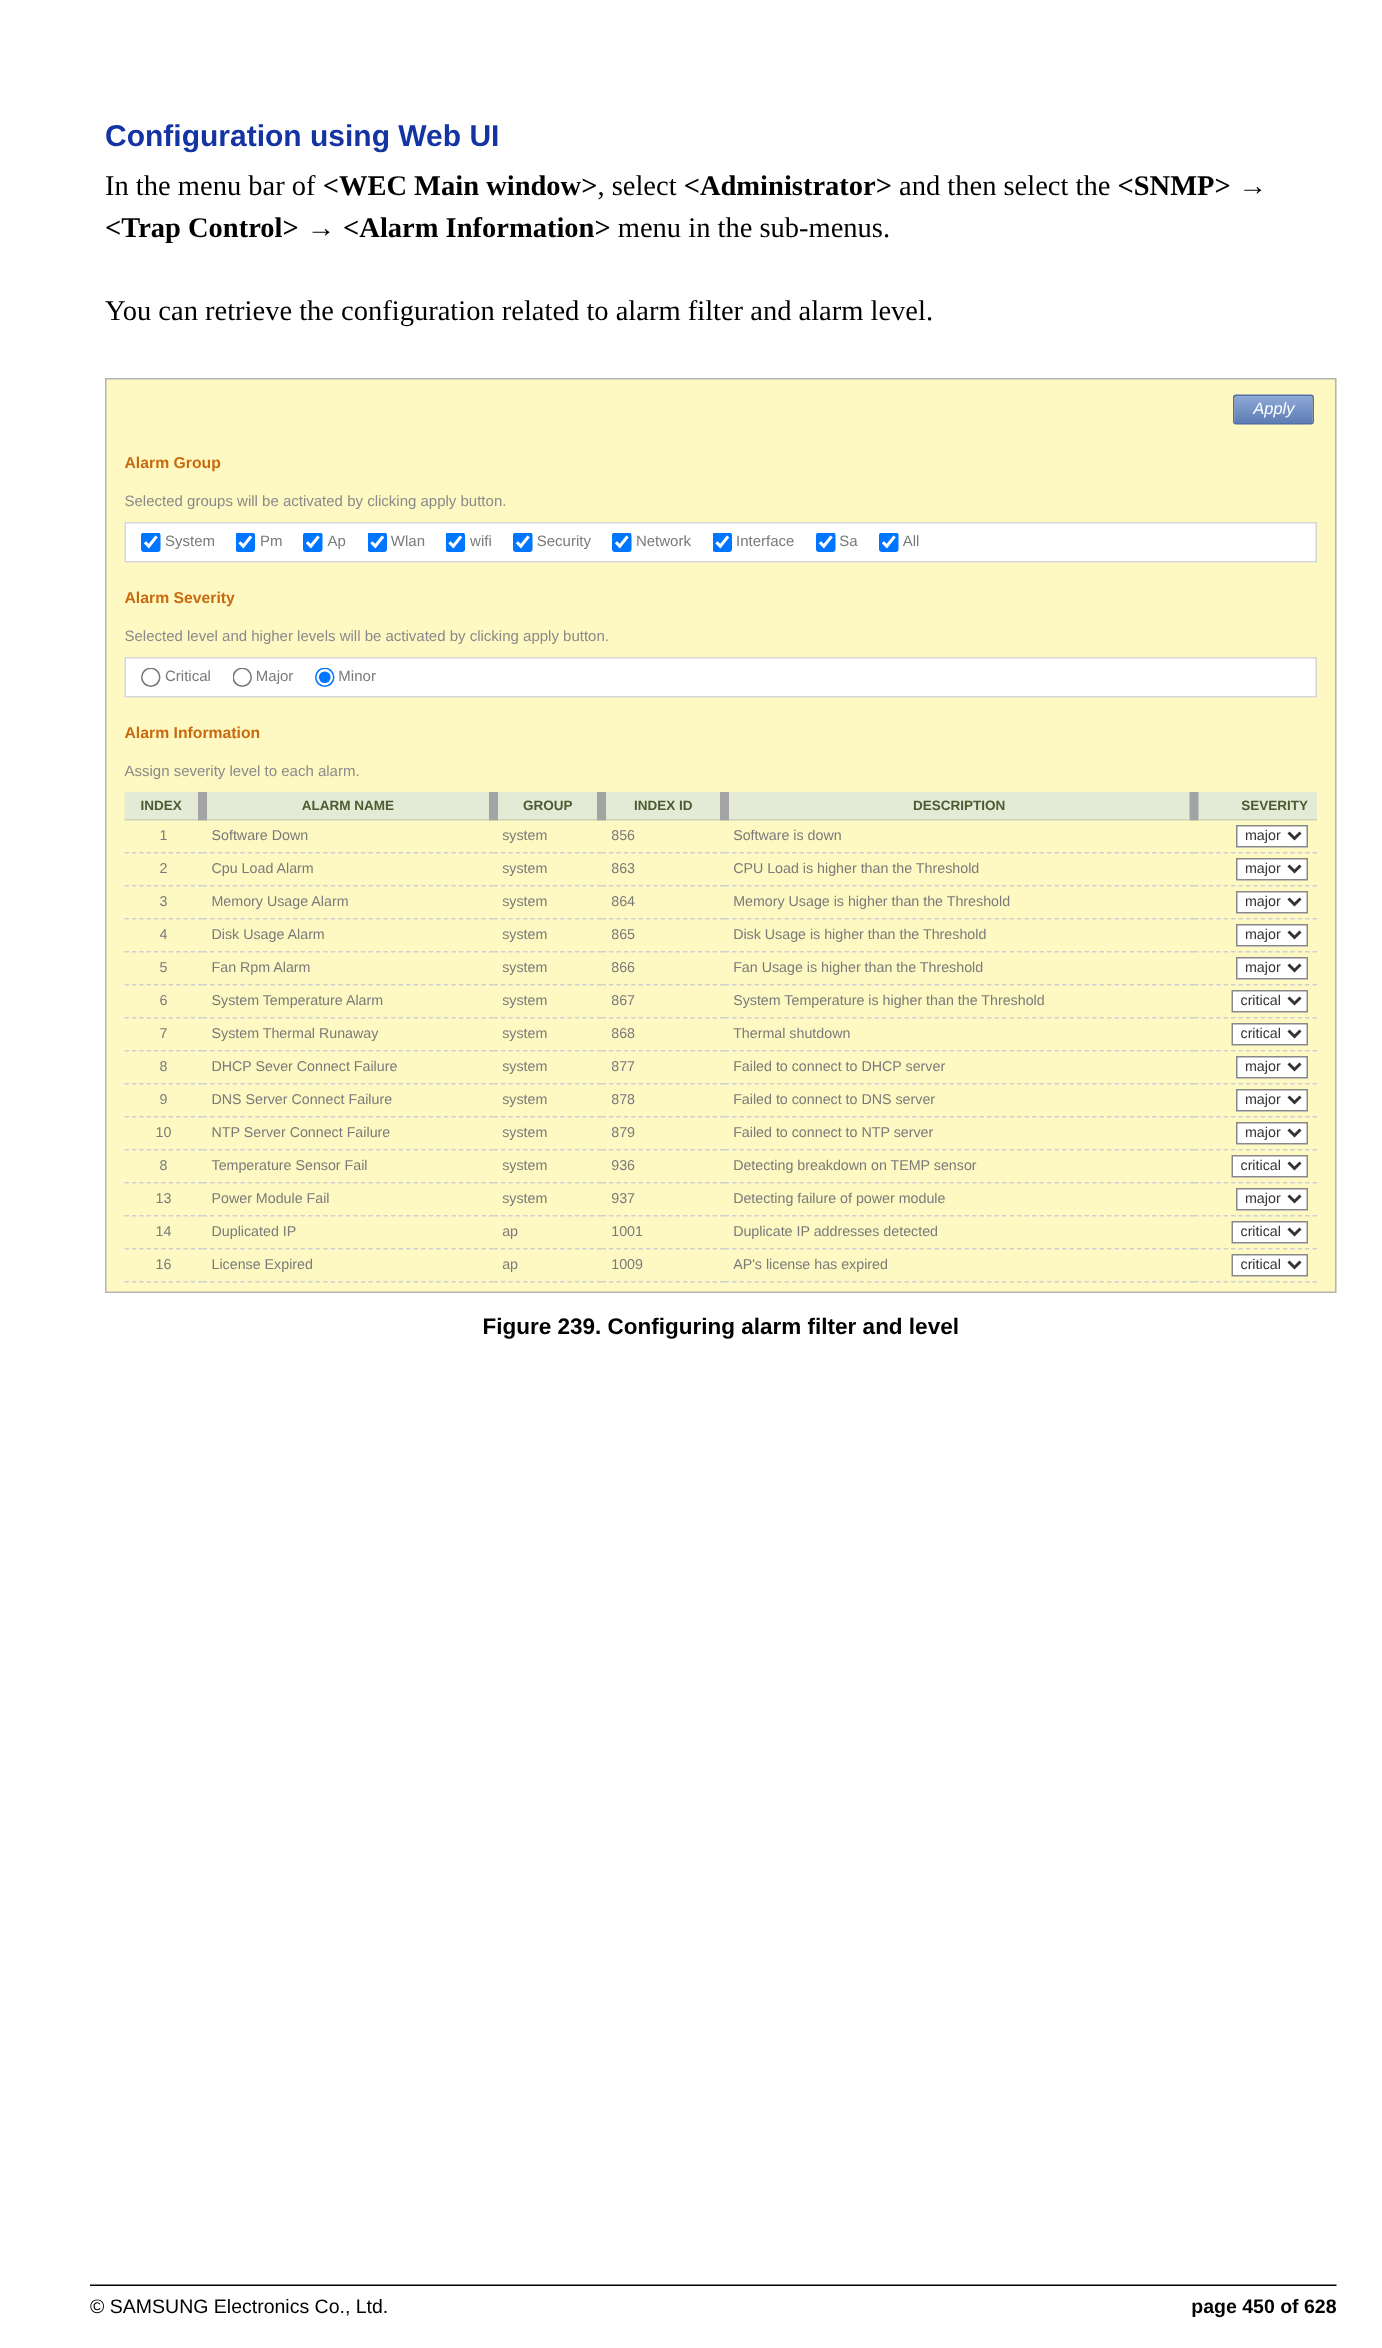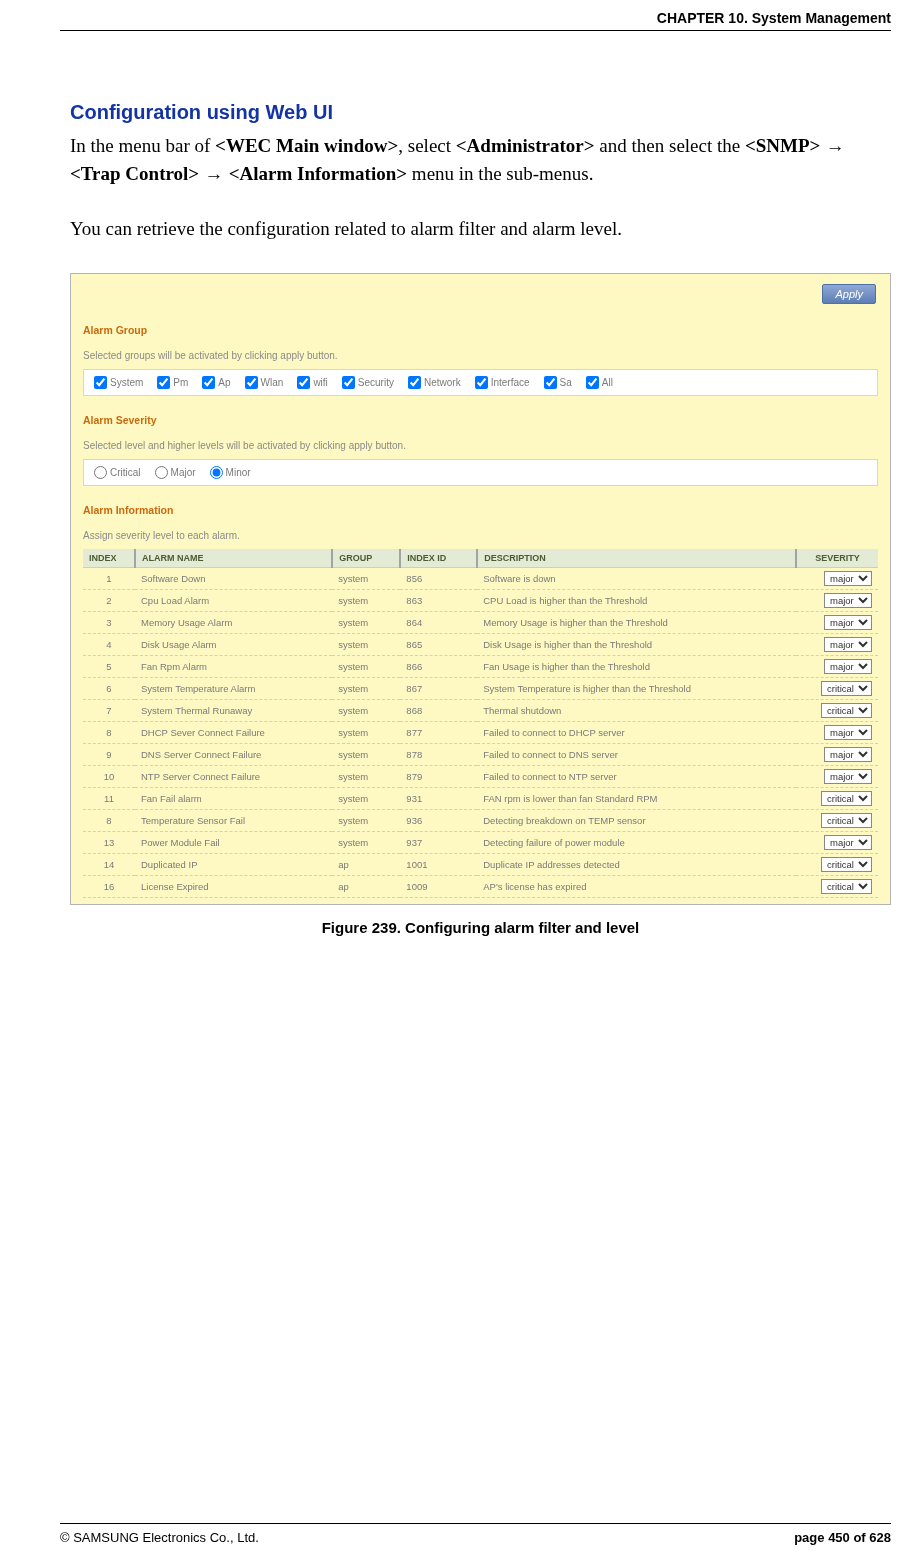--- a/index.html
+++ b/index.html
@@ -82,28 +82,28 @@
   .tbl {
     width: 100%;
     border-collapse: collapse;
     font-size: 9.5px;
     color: #7a7a7a;
     margin-top: 4px;
   }
   .tbl th {
     background: #e3ead5;
     color: #4b5c32;
-    text-align: left;
+    text-align: center;
     font-size: 9px;
     font-weight: bold;
     padding: 4px 6px;
     border-bottom: 1px solid #c9d4b4;
-    border-right: 2px solid #a3a3a3;
-  }
-  .tbl th:last-child { text-align: center; border-right: none; }
+    border-right: 6px solid #a3a3a3;
+  }
+  .tbl th:last-child { text-align: right; border-right: none; }
   .tbl td {
     padding: 3px 6px;
     border-bottom: 1px dashed #cfcfcf;
     vertical-align: middle;
   }
   .tbl td:first-child { text-align: center; width: 40px; }
   .tbl td.sev { text-align: right; width: 70px; }
   .sev-sel {
     border: 1px solid #888;
     background: #fff;
@@ -126,21 +126,20 @@
     justify-content: space-between;
     font-family: Arial, sans-serif;
     font-size: 13px;
   }
   .footer-right { font-weight: bold; }
 </style>
 </head>
 <body>
 
 <div class="page">
-  <div class="top-header-line">CHAPTER 10. System Management</div>
 
   <div class="content-area">
     <div class="section-title">Configuration using Web UI</div>
 
     <div class="body-text">
       <span>In the menu bar of </span><span class="b">&lt;WEC Main window&gt;</span><span>, select </span><span class="b">&lt;Administrator&gt;</span><span> and then select the </span><span class="b">&lt;SNMP&gt;</span><span class="arrow"> → </span><span class="b">&lt;Trap Control&gt;</span><span class="arrow"> → </span><span class="b">&lt;Alarm Information&gt;</span><span> menu in the sub-menus.</span>
     </div>
 
     <div class="body-text" style="margin-top:28px">You can retrieve the configuration related to alarm filter and alarm level.</div>
 
@@ -300,28 +299,20 @@
             </tr>
             <tr>
               <td>10</td>
               <td>NTP Server Connect Failure</td>
               <td>system</td>
               <td>879</td>
               <td>Failed to connect to NTP server</td>
               <td class="sev"><select class="sev-sel"><option>major</option></select></td>
             </tr>
             <tr>
-              <td>11</td>
-              <td>Fan Fail alarm</td>
-              <td>system</td>
-              <td>931</td>
-              <td>FAN rpm is lower than fan Standard RPM</td>
-              <td class="sev"><select class="sev-sel"><option>critical</option></select></td>
-            </tr>
-            <tr>
               <td>8</td>
               <td>Temperature Sensor Fail</td>
               <td>system</td>
               <td>936</td>
               <td>Detecting breakdown on TEMP sensor</td>
               <td class="sev"><select class="sev-sel"><option>critical</option></select></td>
             </tr>
             <tr>
               <td>13</td>
               <td>Power Module Fail</td>

